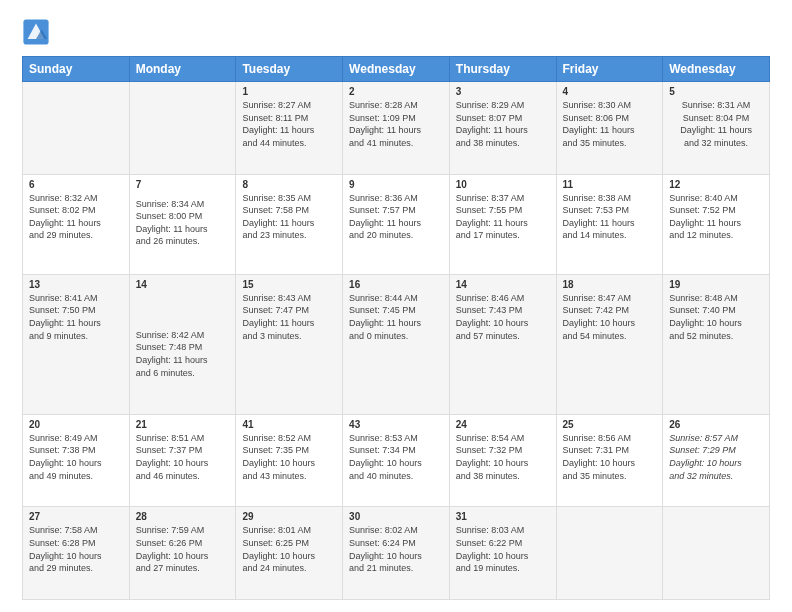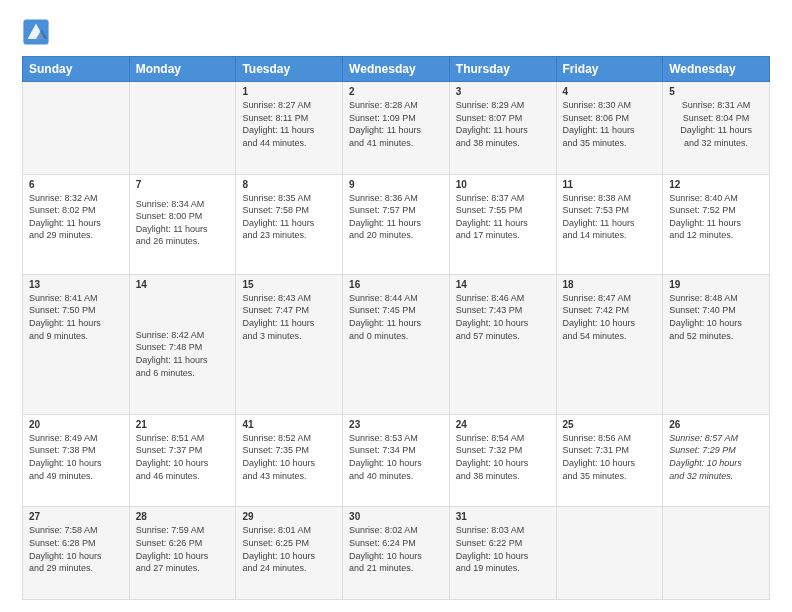--- a/index.html
+++ b/index.html
@@ -293,21 +293,21 @@
 and 46 minutes.</div>
           </td>
           <td>
             <span class="day-num">41</span>
             <div class="cell-content" style="white-space: pre-line;">Sunrise: 8:52 AM
 Sunset: 7:35 PM
 Daylight: 10 hours
 and 43 minutes.</div>
           </td>
           <td>
-            <span class="day-num">23</span>
+            <span class="day-num">43</span>
             <div class="cell-content" style="white-space: pre-line;">Sunrise: 8:53 AM
 Sunset: 7:34 PM
 Daylight: 10 hours
 and 40 minutes.</div>
           </td>
           <td>
             <span class="day-num">24</span>
             <div class="cell-content" style="white-space: pre-line;">Sunrise: 8:54 AM
 Sunset: 7:32 PM
 Daylight: 10 hours

